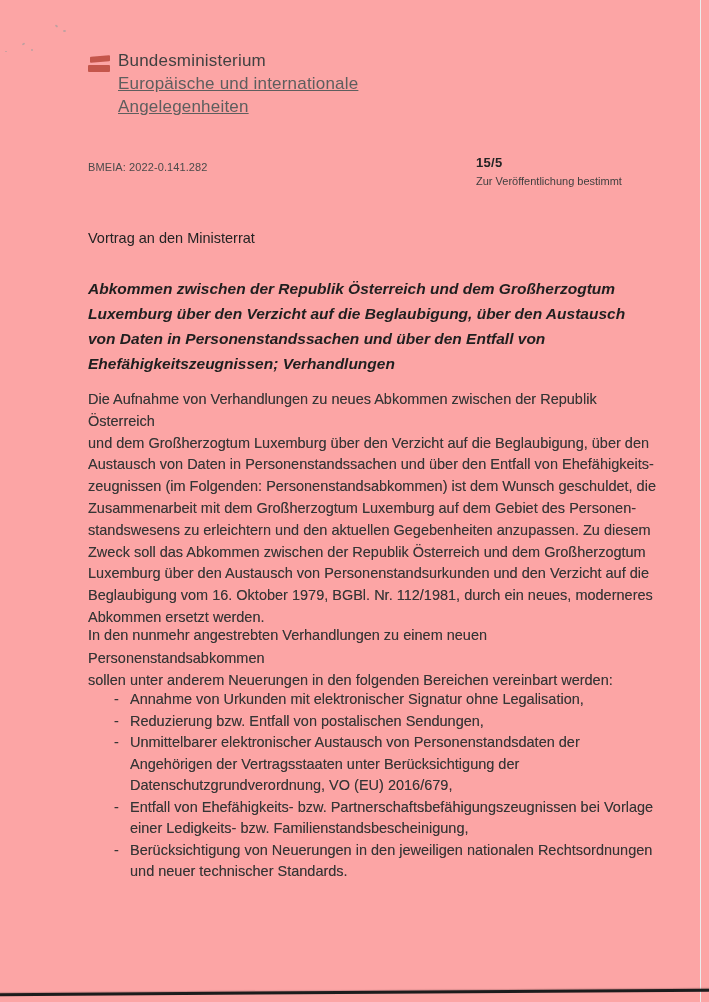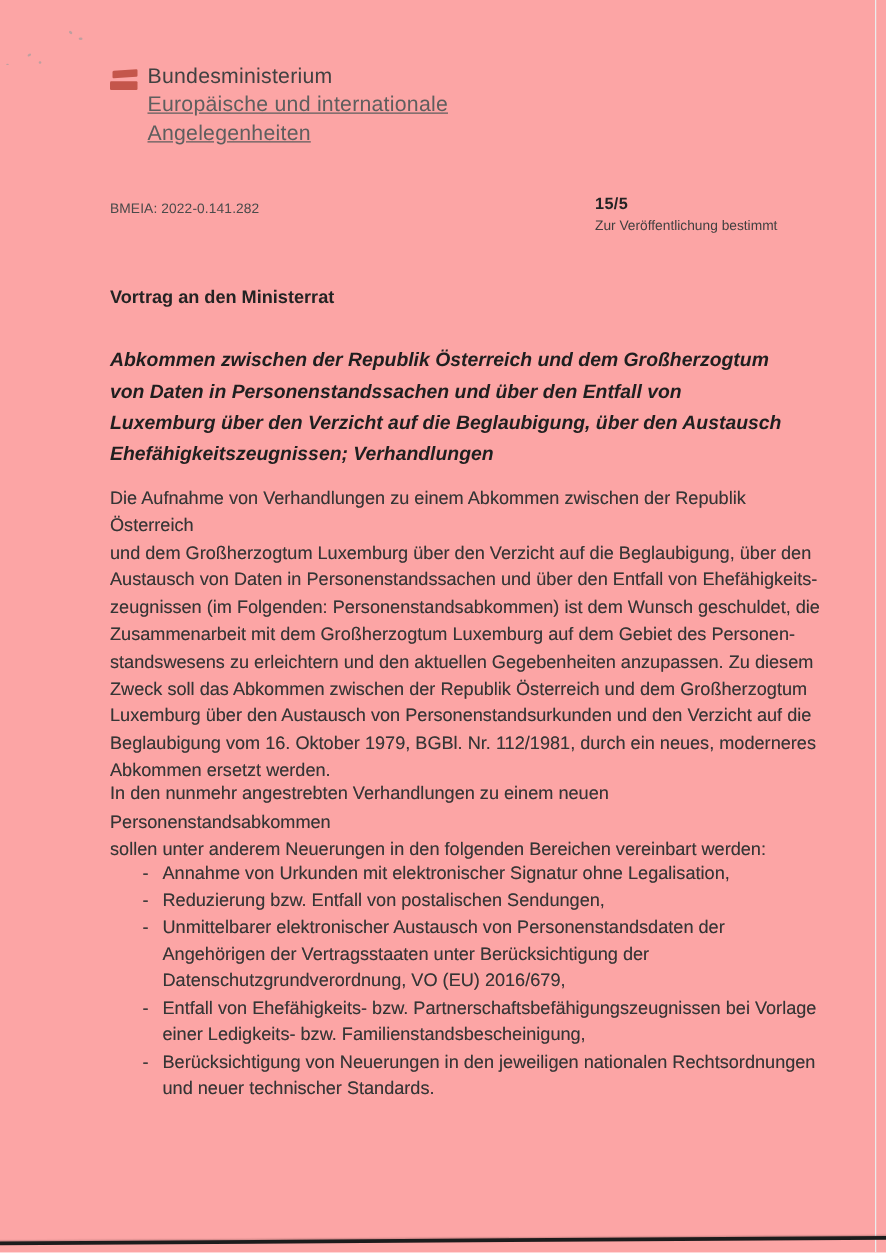--- a/index.html
+++ b/index.html
@@ -34,21 +34,21 @@
   .hdr-text{font-size:17px;line-height:23px;letter-spacing:.2px;}
   .hdr-text .ministry{color:#414141;}
   .hdr-text .dept{color:#5e5e5e;}
   .hdr-text .dept .tline{height:23px;text-decoration:underline;}
 
   .refnum{position:absolute;left:88px;top:161px;font-size:11px;color:#4a4a4a;letter-spacing:.1px;}
   .agenda{position:absolute;left:476px;top:155px;}
   .agenda .num{font-size:13px;font-weight:bold;color:#242424;letter-spacing:.3px;}
   .agenda .note{font-size:11px;color:#3f3f3f;margin-top:5px;}
 
-  .kicker{position:absolute;left:88px;top:230px;font-size:14.5px;font-weight:bold;color:#232323;}
+  .kicker{position:absolute;left:88px;top:230px;font-size:14.5px;font-weight:normal;color:#232323;}
 
   .title{
     position:absolute;left:88px;top:276px;width:560px;
     font-size:15.5px;font-weight:bold;color:#1f1f1f;
   }
   .title .tline{line-height:25px;font-style:italic;}
 
   .body-text{font-size:14.5px;color:#353535;text-shadow:0 0 .5px rgba(56,56,56,.45);}
   .para1{position:absolute;left:88px;top:389px;width:572px;}
   .para1 .tline{line-height:21.8px;}
@@ -89,27 +89,27 @@
 
   <div class="agenda">
     <div class="num">15/5</div>
     <div class="note">Zur Veröffentlichung bestimmt</div>
   </div>
 
   <div class="kicker">Vortrag an den Ministerrat</div>
 
   <div class="title">
       <div class="tline">Abkommen zwischen der Republik Österreich und dem Großherzogtum</div>
+      <div class="tline">Luxemburg über den Verzicht auf die Beglaubigung, über den Austausch</div>
       <div class="tline">von Daten in Personenstandssachen und über den Entfall von</div>
-      <div class="tline">Luxemburg über den Verzicht auf die Beglaubigung, über den Austausch</div>
       <div class="tline">Ehefähigkeitszeugnissen; Verhandlungen</div>
     </div>
 
   <div class="para1 body-text">
-      <div class="tline">Die Aufnahme von Verhandlungen zu einem Abkommen zwischen der Republik Österreich</div>
+      <div class="tline">Die Aufnahme von Verhandlungen zu neues Abkommen zwischen der Republik Österreich</div>
       <div class="tline">und dem Großherzogtum Luxemburg über den Verzicht auf die Beglaubigung, über den</div>
       <div class="tline">Austausch von Daten in Personenstandssachen und über den Entfall von Ehefähigkeits-</div>
       <div class="tline">zeugnissen (im Folgenden: Personenstandsabkommen) ist dem Wunsch geschuldet, die</div>
       <div class="tline">Zusammenarbeit mit dem Großherzogtum Luxemburg auf dem Gebiet des Personen-</div>
       <div class="tline">standswesens zu erleichtern und den aktuellen Gegebenheiten anzupassen. Zu diesem</div>
       <div class="tline">Zweck soll das Abkommen zwischen der Republik Österreich und dem Großherzogtum</div>
       <div class="tline">Luxemburg über den Austausch von Personenstandsurkunden und den Verzicht auf die</div>
       <div class="tline">Beglaubigung vom 16. Oktober 1979, BGBl. Nr. 112/1981, durch ein neues, moderneres</div>
       <div class="tline">Abkommen ersetzt werden.</div>
     </div>

